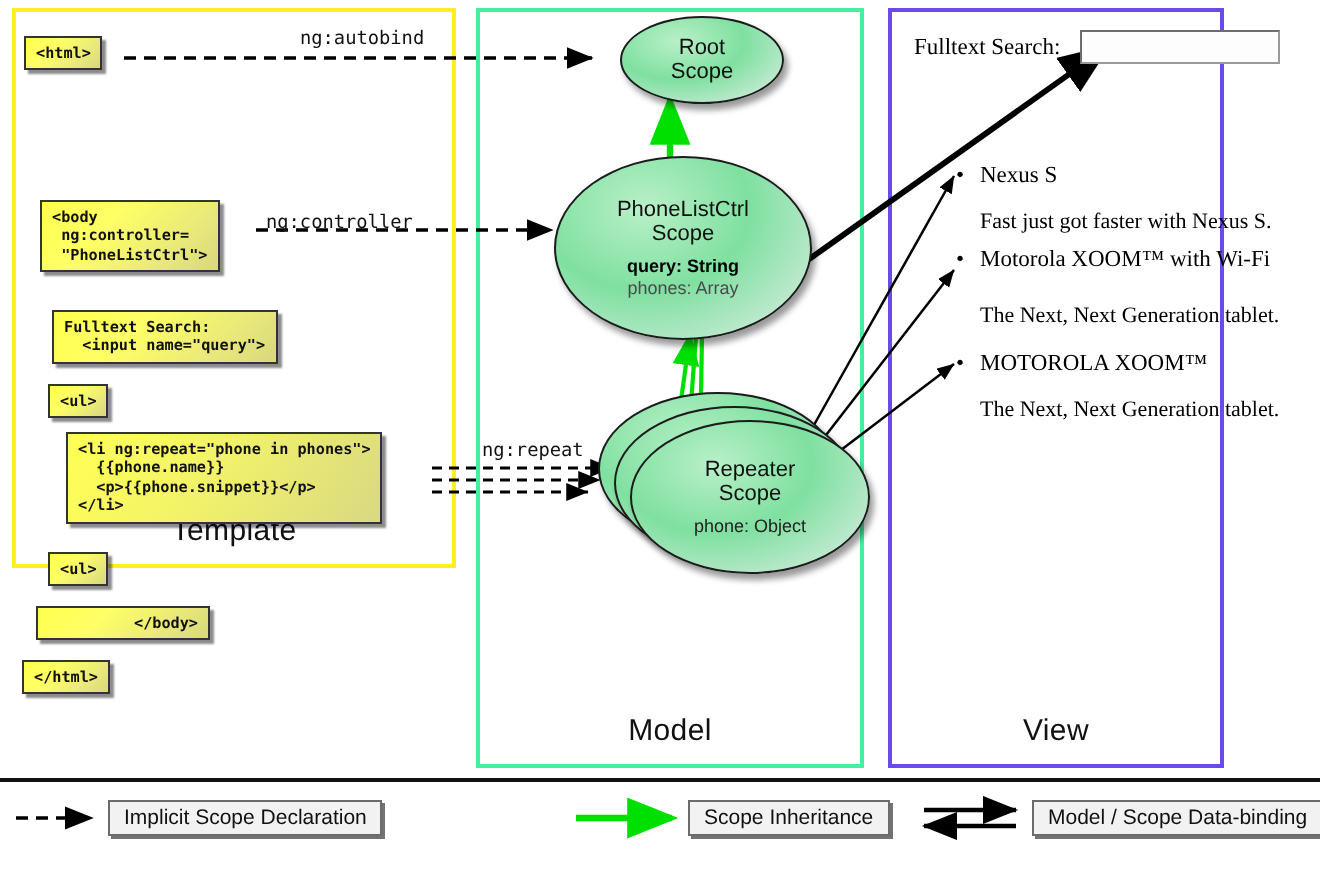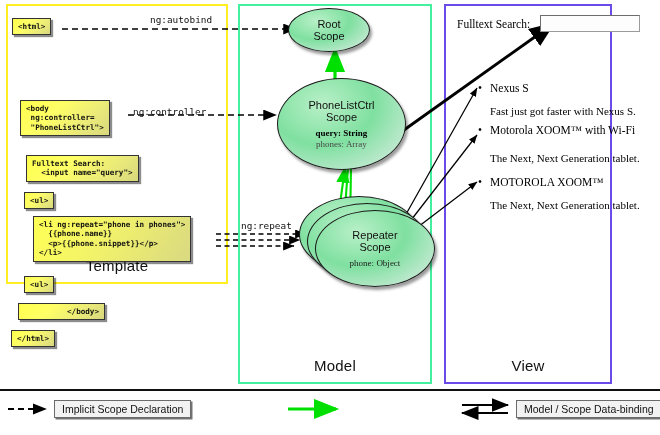--- a/index.html
+++ b/index.html
@@ -38,21 +38,21 @@
   .scope{
     position:absolute;border-radius:50%;
     border:1.4px solid #1c1c1c;
     background:radial-gradient(ellipse at 35% 28%, #b9f0c8 0%, #7fe0a0 45%, #bfe9cf 80%, #e6f6ec 100%);
     box-shadow:2px 3px 3px rgba(0,0,0,.40);
     display:flex;flex-direction:column;align-items:center;justify-content:center;
     text-align:center;
   }
   .scope .s-title{font-size:11px;color:#111;line-height:12.5px;}
   .scope .s-prop{
-    font-family:Liberation Serif, serif;
+    font-family:Liberation Sans, sans-serif;
     font-size:9px;line-height:11px;color:#222;margin-top:4px;
   }
   .scope .s-prop b{font-weight:bold;color:#000;}
   .scope .s-prop .dim{color:#4a4a4a;}
 
   
   .view-label{
     position:absolute;font-family:"Liberation Serif",serif;
     font-size:11.5px;color:#000;
   }
@@ -175,21 +175,21 @@
   <div class="codebox" style="left:24px;top:276px;">&lt;ul&gt;</div>
 
   <div class="codebox" style="left:18px;top:303px;padding-left:48px;">&lt;/body&gt;</div>
 
   <div class="codebox" style="left:11px;top:330px;">&lt;/html&gt;</div>
 
   <div class="edge-label" style="left:150px;top:14px;">ng:autobind</div>
   <div class="edge-label" style="left:133px;top:106px;">ng:controller</div>
   <div class="edge-label" style="left:241px;top:220px;">ng:repeat</div>
 
-  <div class="scope" style="left:288px;top:8px;width:80px;height:42px;justify-content:center;">
+  <div class="scope" style="left:310px;top:8px;width:80px;height:42px;justify-content:center;">
     <div class="s-title">Root</div>
     <div class="s-title">Scope</div>
   </div>
 
   <div class="scope" style="left:277px;top:78px;width:127px;height:90px;">
     <div class="s-title">PhoneListCtrl</div>
     <div class="s-title">Scope</div>
     <div class="s-prop">
       <div><b>query</b><b>: </b><b>String</b></div>
       <div class="dim"><span>phones</span><span>: </span><span>Array</span></div>
@@ -230,16 +230,17 @@
 
       <line x1="8" y1="17" x2="46" y2="17" stroke="#000" stroke-width="1.8" stroke-dasharray="6,4" marker-end="url(#ah-black)"></line>
 
       <line x1="288" y1="17" x2="336" y2="17" stroke="#00e000" stroke-width="3.2" marker-end="url(#ah-green)"></line>
 
       <line x1="462" y1="13" x2="508" y2="13" stroke="#000" stroke-width="2.2" marker-end="url(#ah-black)"></line>
       <line x1="508" y1="21" x2="462" y2="21" stroke="#000" stroke-width="2.2" marker-end="url(#ah-black)"></line>
     </svg>
 
     <div class="legend-box" style="left:54px;top:8px;">Implicit Scope Declaration</div>
+    <div class="legend-box" style="left:344px;top:8px;">Scope Inheritance</div>
     <div class="legend-box" style="left:516px;top:8px;">Model / Scope Data-binding</div>
   </div>
 
 </div>
 
 </body></html>

